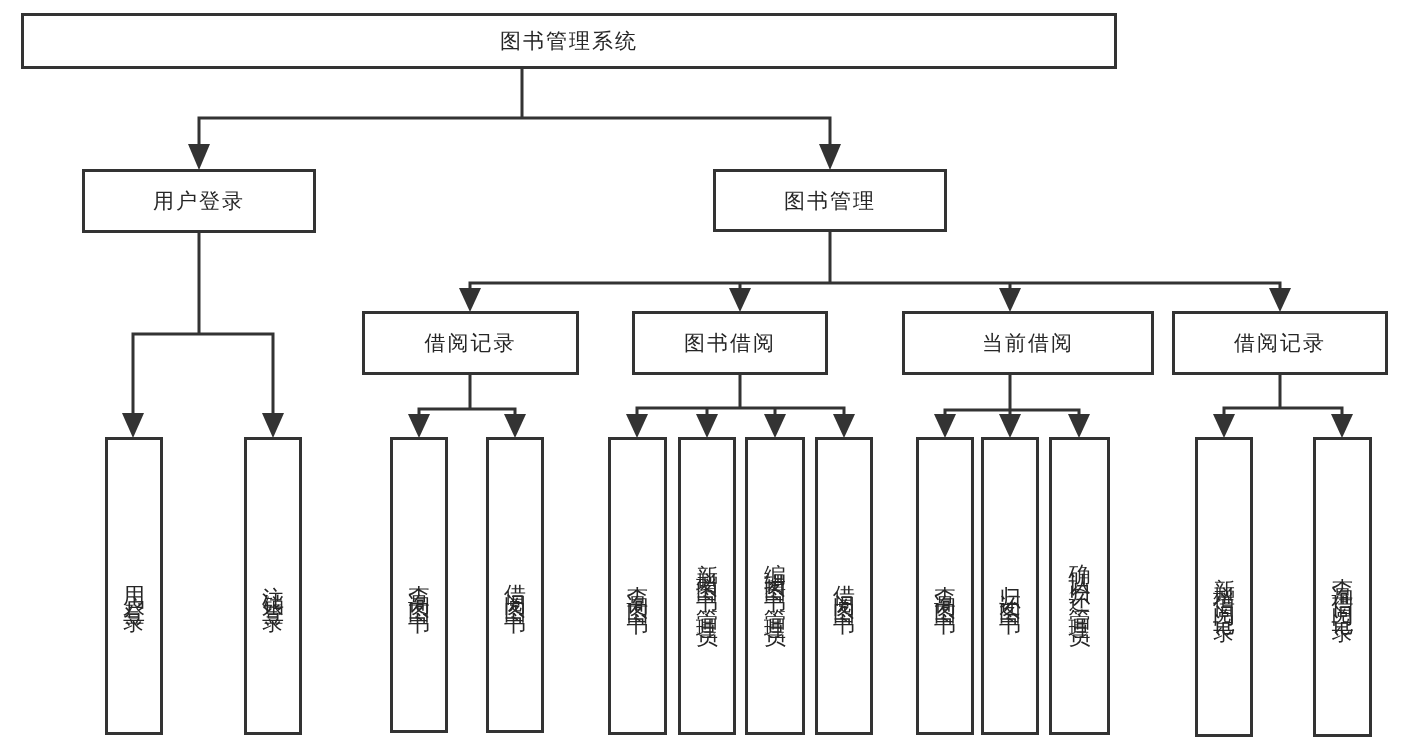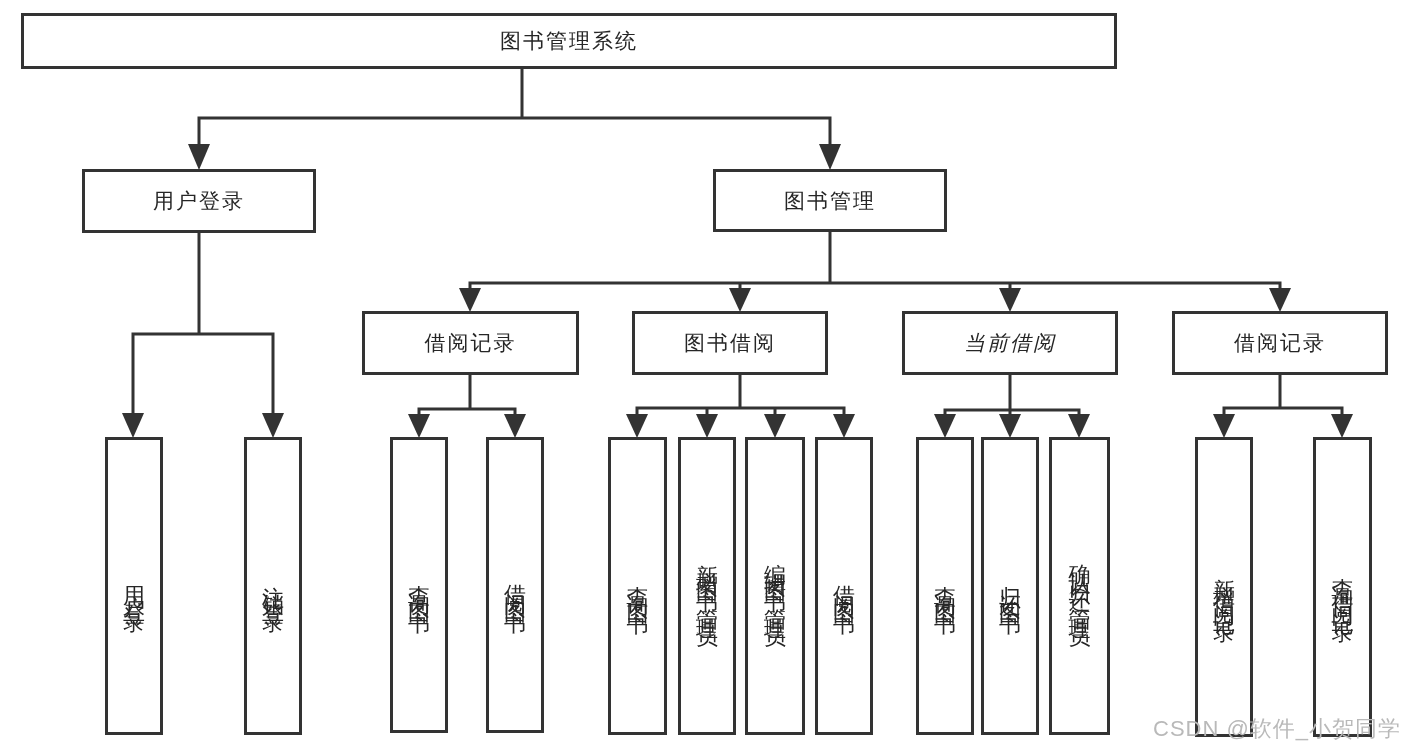--- a/index.html
+++ b/index.html
@@ -105,36 +105,35 @@
     </g>
   </svg>
 
   <div class="node hbox" style="left:21px;top:13px;width:1096px;height:56px;">图书管理系统</div>
 
   <div class="node hbox" style="left:82px;top:169px;width:234px;height:64px;">用户登录</div>
   <div class="node hbox" style="left:713px;top:169px;width:234px;height:63px;">图书管理</div>
 
   <div class="node hbox" style="left:362px;top:311px;width:217px;height:64px;">借阅记录</div>
   <div class="node hbox" style="left:632px;top:311px;width:196px;height:64px;">图书借阅</div>
-  <div class="node hbox" style="left:902px;top:311px;width:216px;height:64px;font-style:italic;">当前借阅</div>
+  <div class="node hbox" style="left:902px;top:311px;width:252px;height:64px;">当前借阅</div>
   <div class="node hbox" style="left:1172px;top:311px;width:216px;height:64px;">借阅记录</div>
 
   <div class="node vbox" style="left:105px;top:437px;width:58px;height:298px;">用户登录</div>
   <div class="node vbox" style="left:244px;top:437px;width:58px;height:298px;">注销登录</div>
 
   <div class="node vbox" style="left:390px;top:437px;width:58px;height:296px;">查询图书</div>
   <div class="node vbox" style="left:486px;top:437px;width:58px;height:296px;">借阅图书</div>
 
   <div class="node vbox" style="left:608px;top:437px;width:59px;height:298px;">查询图书</div>
   <div class="node vbox" style="left:678px;top:437px;width:58px;height:298px;">新增图书（管理员）</div>
   <div class="node vbox" style="left:745px;top:437px;width:60px;height:298px;">编辑图书（管理员）</div>
   <div class="node vbox" style="left:815px;top:437px;width:58px;height:298px;">借阅图书</div>
 
   <div class="node vbox" style="left:916px;top:437px;width:58px;height:298px;">查询图书</div>
   <div class="node vbox" style="left:981px;top:437px;width:58px;height:298px;">归还图书</div>
   <div class="node vbox" style="left:1049px;top:437px;width:61px;height:298px;">确认归还（管理员）</div>
 
   <div class="node vbox" style="left:1195px;top:437px;width:58px;height:300px;">新增借阅记录</div>
   <div class="node vbox" style="left:1313px;top:437px;width:59px;height:300px;">查询借阅记录</div>
 
-  <div class="watermark" style="left:1153px;top:714px;">CSDN @软件_小贺同学</div>
 
 </div>
 
 </body></html>

